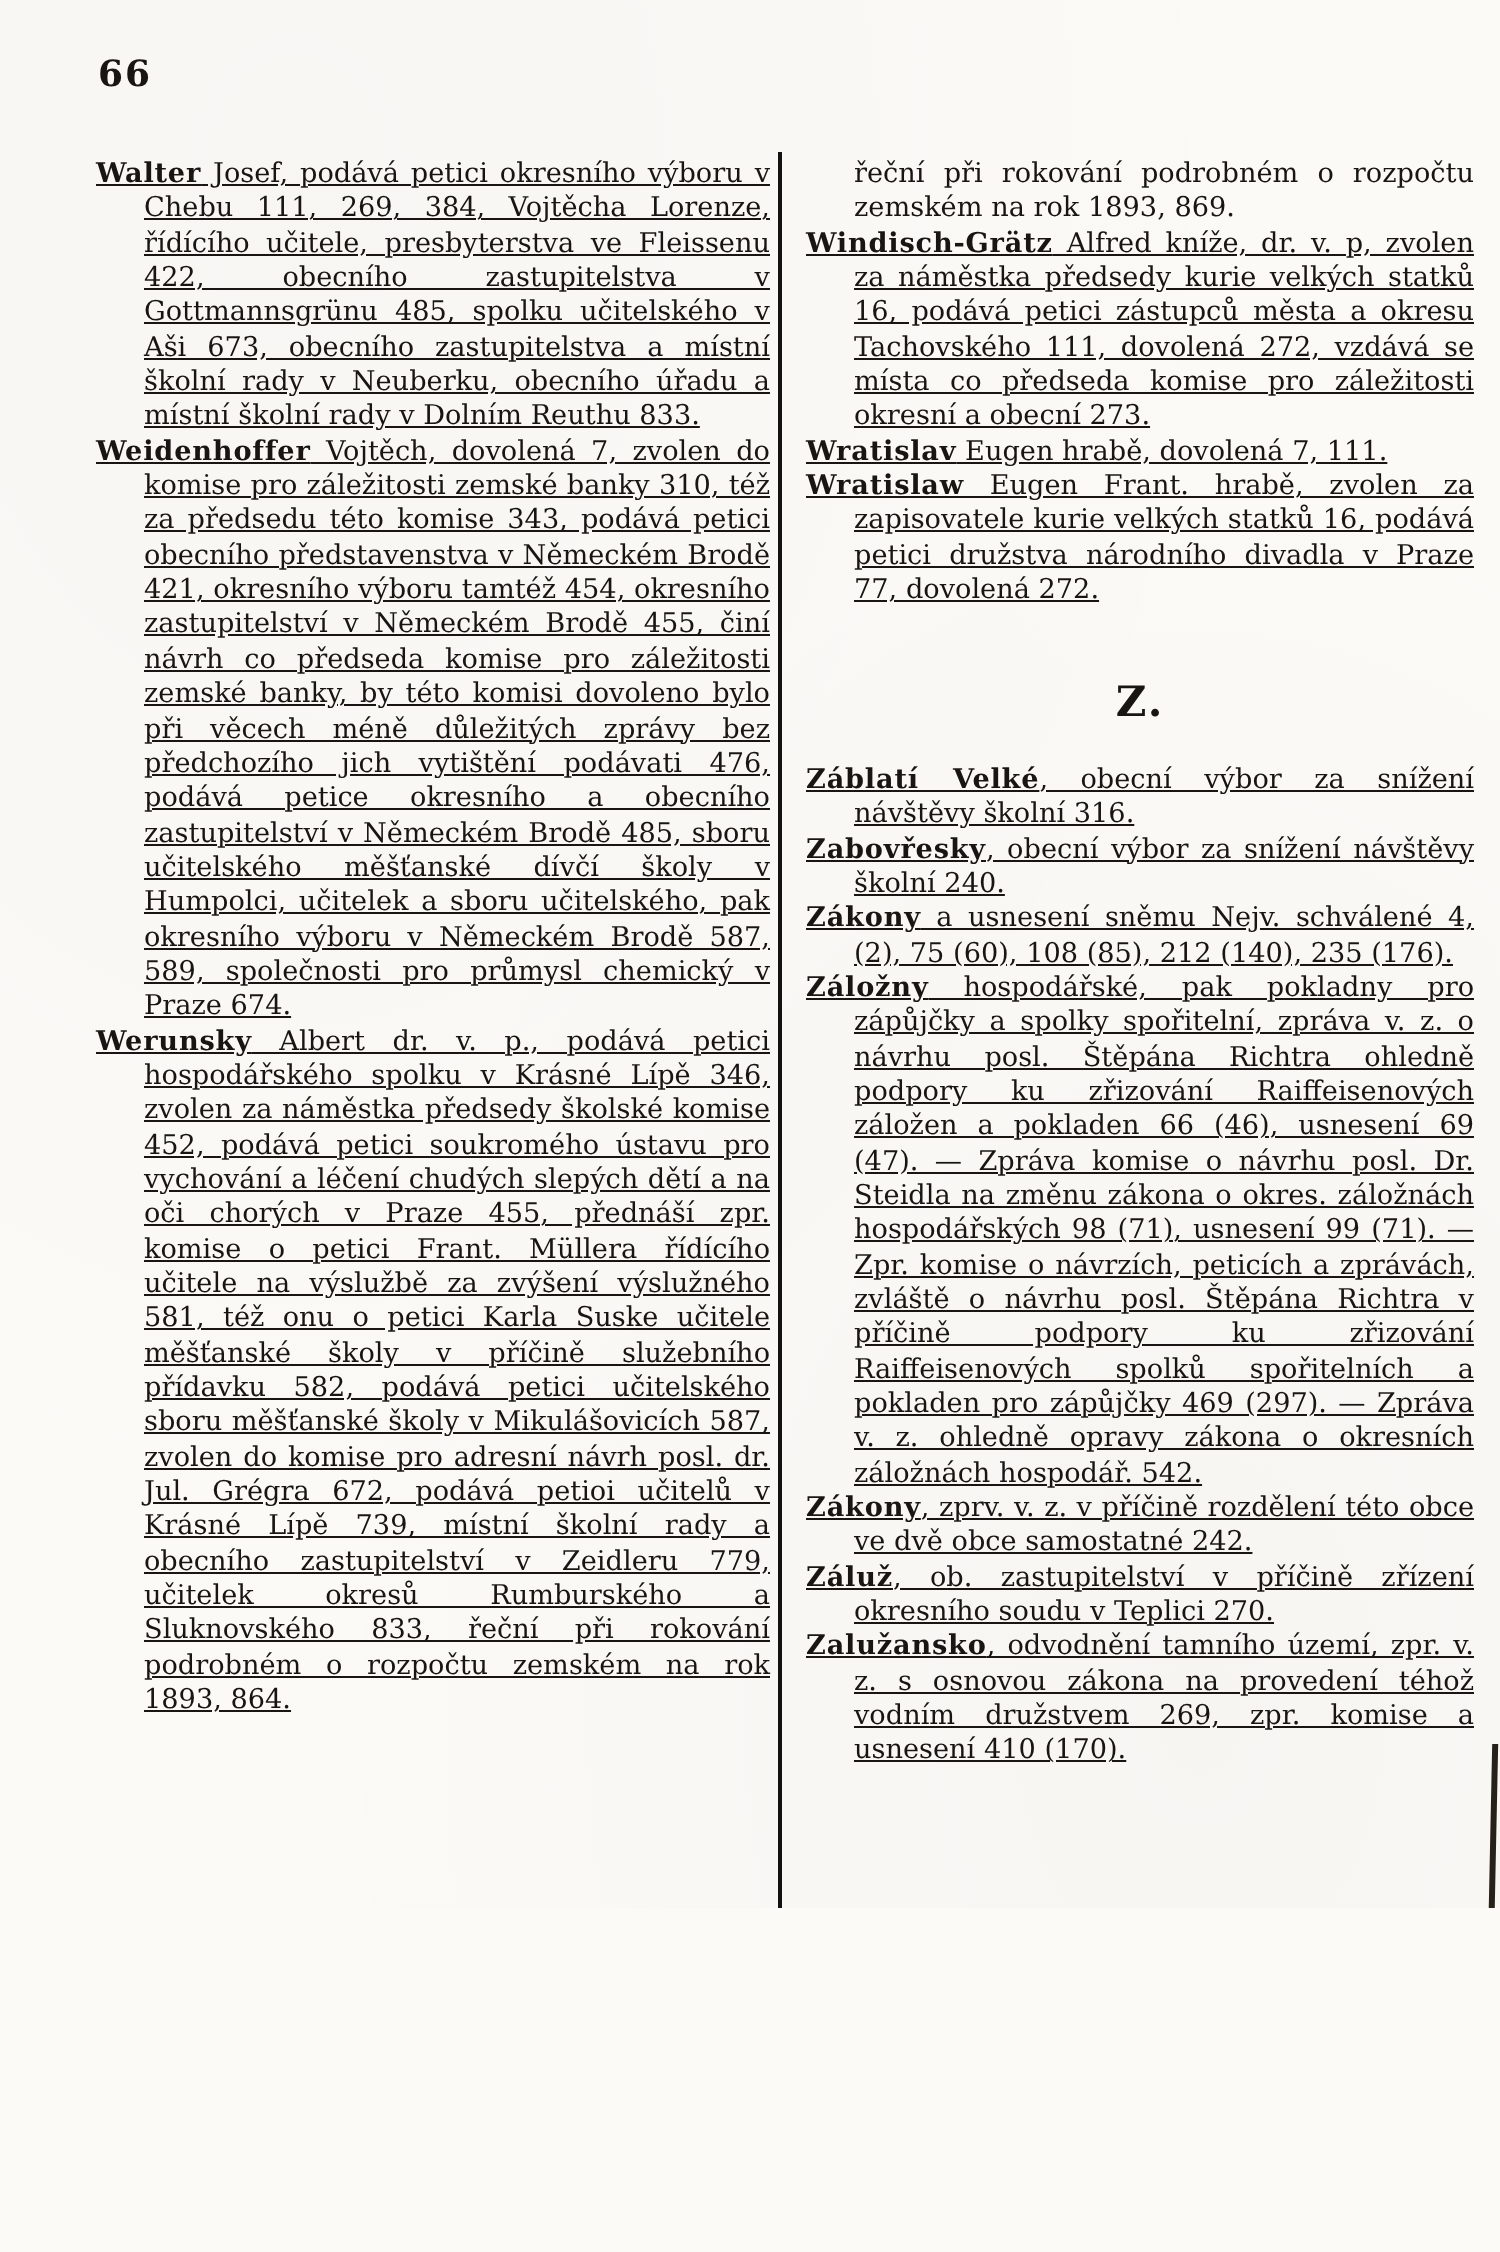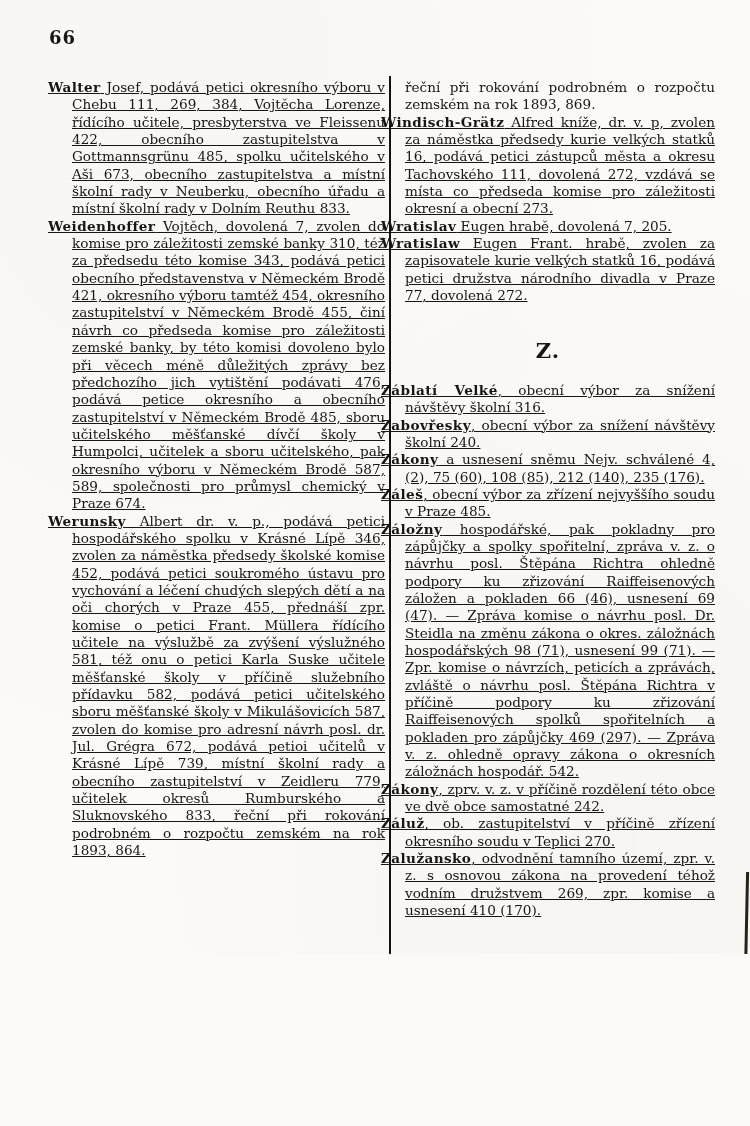--- a/index.html
+++ b/index.html
@@ -28,21 +28,21 @@
     letter-spacing: 1px;
   }
   .col {
     position: absolute;
     top: 79px;
     font-size: 13.6px;
     line-height: 17.35px;
     text-align: justify;
   }
   .col-left  { left: 48px;  width: 337px; }
-  .col-right { left: 381px; width: 334px; }
+  .col-right { left: 403px; width: 334px; }
   .divider {
     position: absolute;
     left: 389px;
     top: 76px;
     width: 2px;
     height: 997px;
     background: #141210;
   }
   .artifact {
     position: absolute;
@@ -87,29 +87,28 @@
 
   <div class="col col-left">
     <p class="entry"><span class="term">Walter</span><span> Josef, podává petici okresního výboru v Chebu 111, 269, 384, Vojtěcha Lorenze, řídícího učitele, presbyterstva ve Fleissenu 422, obecního zastupitelstva v Gottmannsgrünu 485, spolku učitelského v Aši 673, obecního zastupitelstva a místní školní rady v Neuberku, obecního úřadu a místní školní rady v Dolním Reuthu 833.</span></p>
     <p class="entry"><span class="term">Weidenhoffer</span><span> Vojtěch, dovolená 7, zvolen do komise pro záležitosti zemské banky 310, též za předsedu této komise 343, podává petici obecního představenstva v Německém Brodě 421, okresního výboru tamtéž 454, okresního zastupitelství v Německém Brodě 455, činí návrh co předseda komise pro záležitosti zemské banky, by této komisi dovoleno bylo při věcech méně důležitých zprávy bez předchozího jich vytištění podávati 476, podává petice okresního a obecního zastupitelství v Německém Brodě 485, sboru učitelského měšťanské dívčí školy v Humpolci, učitelek a sboru učitelského, pak okresního výboru v Německém Brodě 587, 589, společnosti pro průmysl chemický v Praze 674.</span></p>
     <p class="entry"><span class="term">Werunsky</span><span> Albert dr. v. p., podává petici hospodářského spolku v Krásné Lípě 346, zvolen za náměstka předsedy školské komise 452, podává petici soukromého ústavu pro vychování a léčení chudých slepých dětí a na oči chorých v Praze 455, přednáší zpr. komise o petici Frant. Müllera řídícího učitele na výslužbě za zvýšení výslužného 581, též onu o petici Karla Suske učitele měšťanské školy v příčině služebního přídavku 582, podává petici učitelského sboru měšťanské školy v Mikulášovicích 587, zvolen do komise pro adresní návrh posl. dr. Jul. Grégra 672, podává petioi učitelů v Krásné Lípě 739, místní školní rady a obecního zastupitelství v Zeidleru 779, učitelek okresů Rumburského a Sluknovského 833, řeční při rokování podrobném o rozpočtu zemském na rok 1893, 864.</span></p>
   </div>
 
   <div class="col col-right">
     <p class="entry-cont">řeční při rokování podrobném o rozpočtu zemském na rok 1893, 869.</p>
     <p class="entry"><span class="term">Windisch-Grätz</span><span> Alfred kníže, dr. v. p, zvolen za náměstka předsedy kurie velkých statků 16, podává petici zástupců města a okresu Tachovského 111, dovolená 272, vzdává se místa co předseda komise pro záležitosti okresní a obecní 273.</span></p>
-    <p class="entry"><span class="term">Wratislav</span><span> Eugen hrabě, dovolená 7, 205.</span></p>
+    <p class="entry"><span class="term">Wratislav</span><span> Eugen hrabě, dovolená 7, 111.</span></p>
     <p class="entry"><span class="term">Wratislaw</span><span> Eugen Frant. hrabě, zvolen za zapisovatele kurie velkých statků 16, podává petici družstva národního divadla v Praze 77, dovolená 272.</span></p>
 
     <div class="section-header">Z.</div>
 
     <p class="entry"><span class="term">Záblatí Velké</span><span>, obecní výbor za snížení návštěvy školní 316.</span></p>
     <p class="entry"><span class="term">Zabovřesky</span><span>, obecní výbor za snížení návštěvy školní 240.</span></p>
     <p class="entry"><span class="term">Zákony</span><span> a usnesení sněmu Nejv. schválené 4, (2), 75 (60), 108 (85), 212 (140), 235 (176).</span></p>
-    <p class="entry"><span class="term">Záleš</span><span>, obecní výbor za zřízení nejvyššího soudu v Praze 485.</span></p>
     <p class="entry"><span class="term">Záložny</span><span> hospodářské, pak pokladny pro zápůjčky a spolky spořitelní, zpráva v. z. o návrhu posl. Štěpána Richtra ohledně podpory ku zřizování Raiffeisenových záložen a pokladen 66 (46), usnesení 69 (47). — Zpráva komise o návrhu posl. Dr. Steidla na změnu zákona o okres. záložnách hospodářských 98 (71), usnesení 99 (71). — Zpr. komise o návrzích, peticích a zprávách, zvláště o návrhu posl. Štěpána Richtra v příčině podpory ku zřizování Raiffeisenových spolků spořitelních a pokladen pro zápůjčky 469 (297). — Zpráva v. z. ohledně opravy zákona o okresních záložnách hospodář. 542.</span></p>
     <p class="entry"><span class="term">Zákony</span><span>, zprv. v. z. v příčině rozdělení této obce ve dvě obce samostatné 242.</span></p>
     <p class="entry"><span class="term">Záluž</span><span>, ob. zastupitelství v příčině zřízení okresního soudu v Teplici 270.</span></p>
     <p class="entry"><span class="term">Zalužansko</span><span>, odvodnění tamního území, zpr. v. z. s osnovou zákona na provedení téhož vodním družstvem 269, zpr. komise a usnesení 410 (170).</span></p>
   </div>
 
   <div class="artifact"></div>
 
 </div>
 

